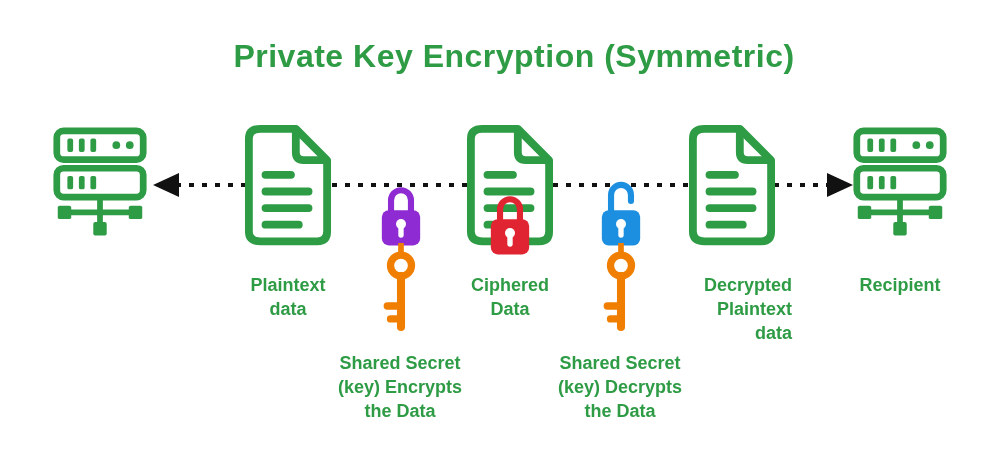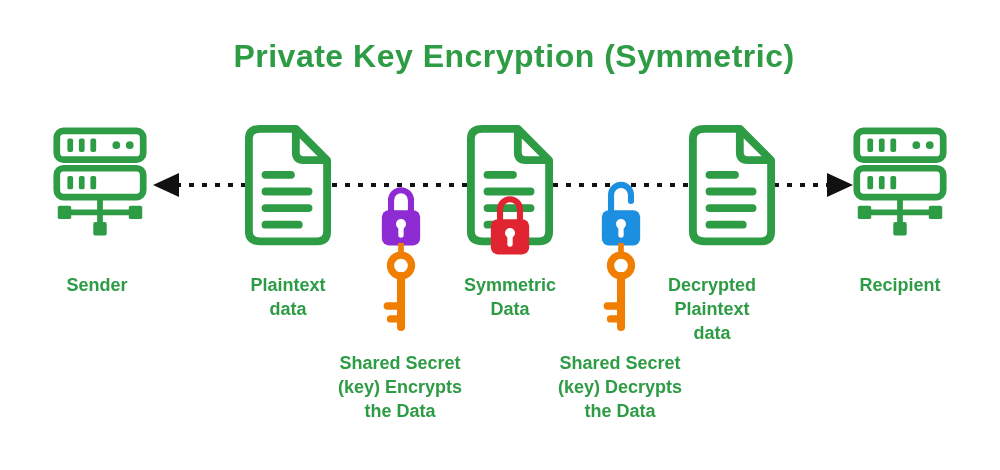--- a/index.html
+++ b/index.html
@@ -35,21 +35,21 @@
   .pos-lock-blue{left:598px;top:178px;width:46px;}
   .pos-key-decrypt{left:600px;top:243px;width:42px;}
   .pos-decrypted-doc{left:688px;top:124px;width:88px;}
   .pos-recipient-icon{left:852px;top:126px;width:96px;}
 
   .pos-sender-label{left:37px;top:274px;width:120px;}
   .pos-plaintext-label{left:228px;top:274px;width:120px;}
   .pos-encrypt-label{left:325px;top:352px;width:150px;}
   .pos-ciphered-label{left:450px;top:274px;width:120px;}
   .pos-decrypt-label{left:545px;top:352px;width:150px;}
-  .pos-decrypted-label{left:652px;top:274px;width:120px;}
+  .pos-decrypted-label{left:672px;top:274px;width:120px;text-align:right;}
   .pos-recipient-label{left:840px;top:274px;width:120px;}
 
   svg{display:block;width:100%;height:auto;}
 </style>
 </head>
 <body>
 
 <div class="stage">
 
   <h1 class="title">Private Key Encryption (Symmetric)</h1>
@@ -196,27 +196,26 @@
           <path d="M13 90 H 87"></path>
       </g>
       <g fill="currentColor">
         <rect x="6" y="83" width="14" height="14" rx="2"></rect>
         <rect x="80" y="83" width="14" height="14" rx="2"></rect>
         <rect x="43" y="100" width="14" height="14" rx="2"></rect>
       </g>
     </svg>
   </div>
 
-  <div class="label pos-sender-label">Sender</div>
   <div class="label pos-plaintext-label">Plaintext
 data</div>
   <div class="label pos-encrypt-label">Shared Secret
 (key) Encrypts
 the Data</div>
-  <div class="label pos-ciphered-label">Symmetric
+  <div class="label pos-ciphered-label">Ciphered
 Data</div>
   <div class="label pos-decrypt-label">Shared Secret
 (key) Decrypts
 the Data</div>
   <div class="label pos-decrypted-label">Decrypted
 Plaintext
 data</div>
   <div class="label pos-recipient-label">Recipient</div>
 
 </div>

